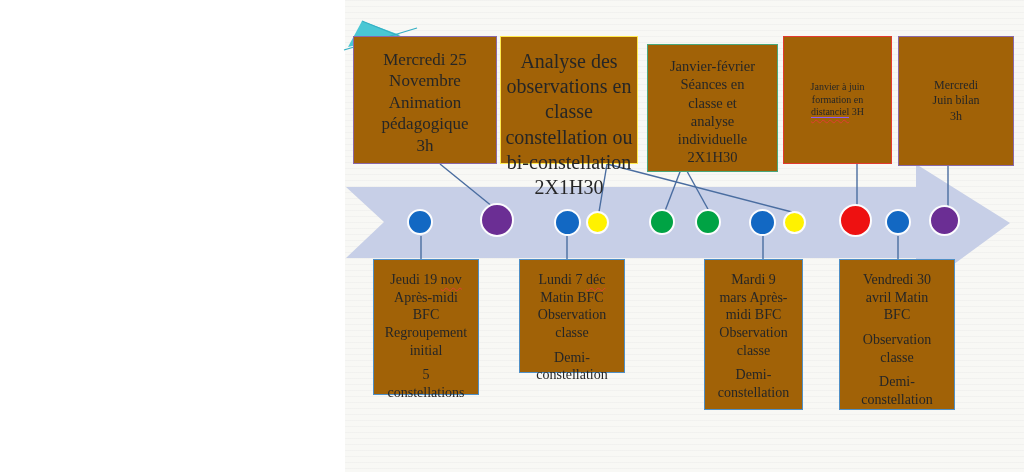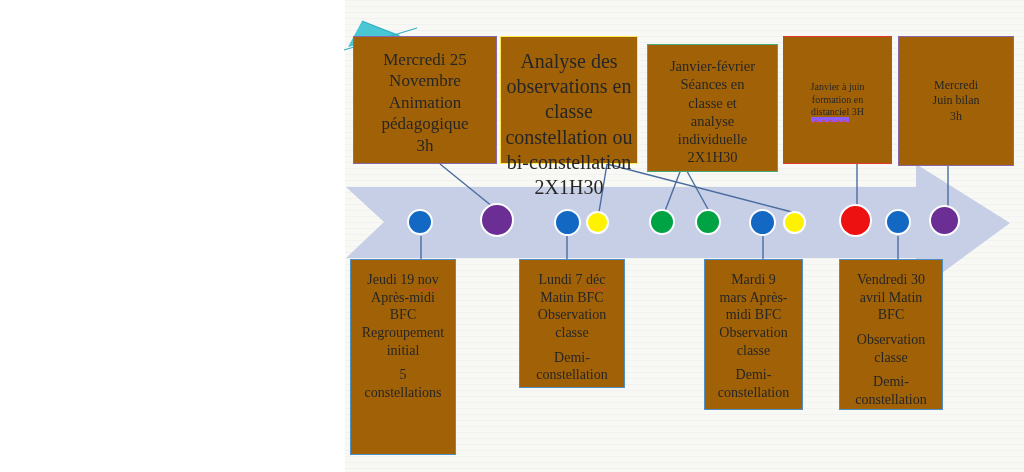--- a/index.html
+++ b/index.html
@@ -23,21 +23,21 @@
   .gap{margin-top:7px !important;}
   .b-purple{border:1.6px solid #8a68a8;}
   .b-yellow{border:1.6px solid #ffe94d;}
   .b-green{border:1.6px solid #4aa87c;}
   .b-red{border:1.6px solid #e23a2e;}
   .b-blue{border:1.5px solid #4f8fc6;}
   .tbox{padding:12px 2px;}
   .bbox{padding:11px 2px;font-size:14px;}
   .vcenter{display:flex;align-items:center;justify-content:center;padding:4px;}
   .sq{text-decoration:underline wavy #e03c31 1px;text-underline-offset:3px;}
-  .u-word{border-bottom:5px solid #8b5cf6;text-decoration:underline wavy #e03c31 1px;text-underline-offset:4px;}
+  .u-word{border-bottom:1px solid #8b5cf6;text-decoration:underline wavy #e03c31 1px;text-underline-offset:4px;}
 </style>
 </head>
 <body>
 
 <div class="canvas">
   <div class="content-bg"></div>
 
   <svg class="layer" width="1024" height="472" viewBox="0 0 1024 472">
     <polygon class="arrow" points="346,187 916,187 916,164 1010,223 916,292 916,258 384,258 346,258 384,222 346,187"></polygon>
     <polygon class="teal" points="348,47 362,21 400,35"></polygon>
@@ -100,50 +100,50 @@
 formation en
 </span><span class="u-word">distanciel</span><span> 3H</span></p>
     </div>
 
   <div class="box vcenter b-purple" style="left:898px;top:36px;width:116px;height:130px;font-size:12px">
       <p>Mercredi
 Juin bilan
 3h</p>
     </div>
 
-  <div class="box bbox b-blue" style="left:350px;top:259px;width:106px;height:196px">
+  <div class="box bbox b-blue" style="left:373px;top:259px;width:106px;height:136px">
       <p><span>Jeudi 19 </span><span class="sq">nov</span><span>
 Après-midi
 BFC
 Regroupement
 initial</span></p>
       <p class="gap">5
 constellations</p>
     </div>
 
-  <div class="box bbox b-blue" style="left:519px;top:259px;width:106px;height:129px">
+  <div class="box bbox b-blue" style="left:519px;top:259px;width:106px;height:114px">
       <p><span>Lundi 7 </span><span class="sq">déc</span><span>
 Matin BFC
 Observation
 classe</span></p>
       <p class="gap">Demi-
 constellation</p>
     </div>
 
   <div class="box bbox b-blue" style="left:704px;top:259px;width:99px;height:151px">
       <p>Mardi 9
 mars Après-
 midi BFC
 Observation
 classe</p>
       <p class="gap">Demi-
 constellation</p>
     </div>
 
-  <div class="box bbox b-blue" style="left:839px;top:259px;width:104px;height:151px">
+  <div class="box bbox b-blue" style="left:839px;top:259px;width:116px;height:151px">
       <p>Vendredi 30
 avril Matin
 BFC</p>
       <p class="gap">Observation
 classe</p>
       <p class="gap">Demi-
 constellation</p>
     </div>
 </div>
 

